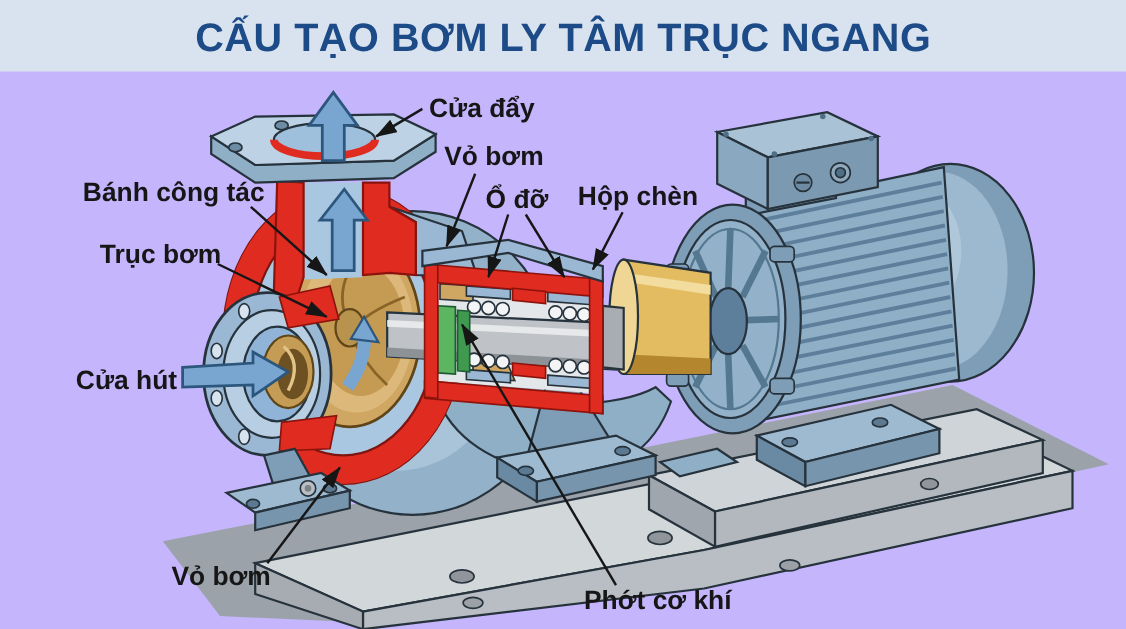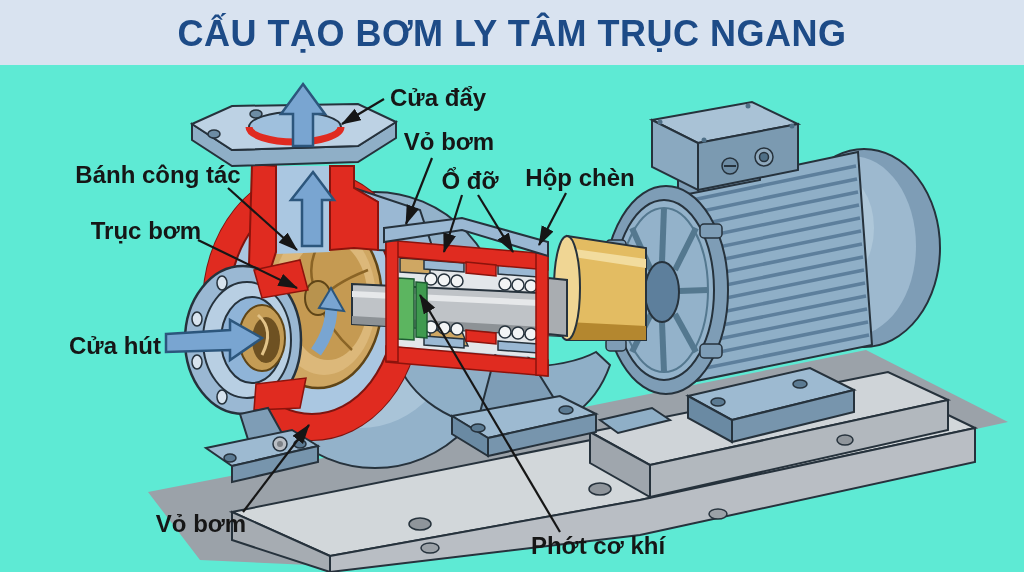--- a/index.html
+++ b/index.html
@@ -1,16 +1,16 @@
 <!DOCTYPE html>
 <html><head>
 <meta charset="utf-8">
 <style>
   html,body{margin:0;padding:0;background:#ffffff;}
-  #stage{position:relative;width:1024px;height:572px;overflow:hidden;background:#5eead4;
+  #stage{position:relative;width:1024px;height:572px;overflow:hidden;background:#c4b5fd;
          font-family:"Liberation Sans", sans-serif;}
   svg{position:absolute;left:0;top:0;}
   .lbl{font-family:"Liberation Sans", sans-serif;font-size:24px;font-weight:600;fill:#161616;}
   .ttl{font-family:"Liberation Sans", sans-serif;font-size:36px;font-weight:bold;fill:#1d4b87;letter-spacing:.5px;}
   .ldr{stroke:#161616;stroke-width:2.2;fill:none;}
   .out{stroke:#26323c;stroke-width:2;}
   .thin{stroke:#26323c;stroke-width:1.5;}
 </style>
 </head>
 <body>

